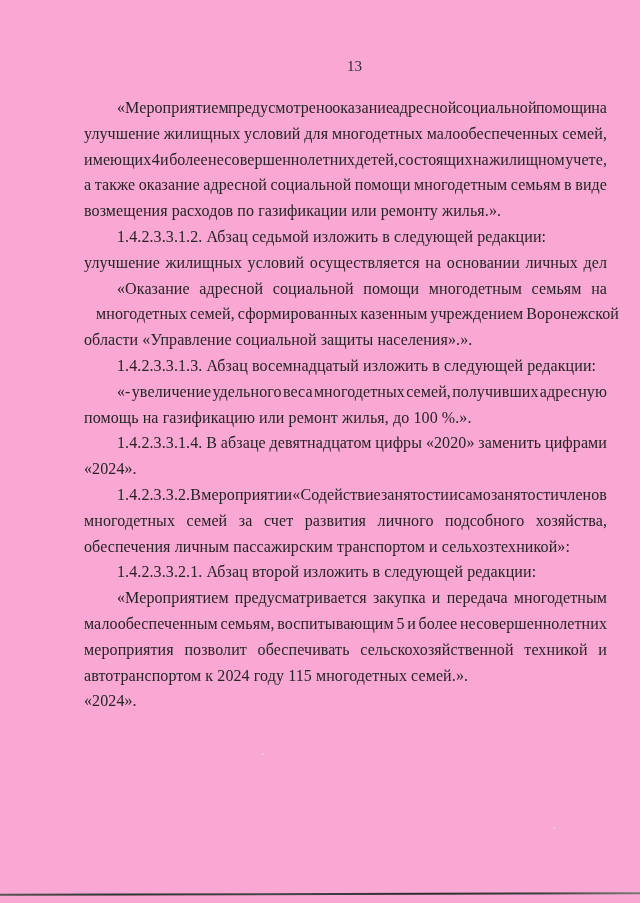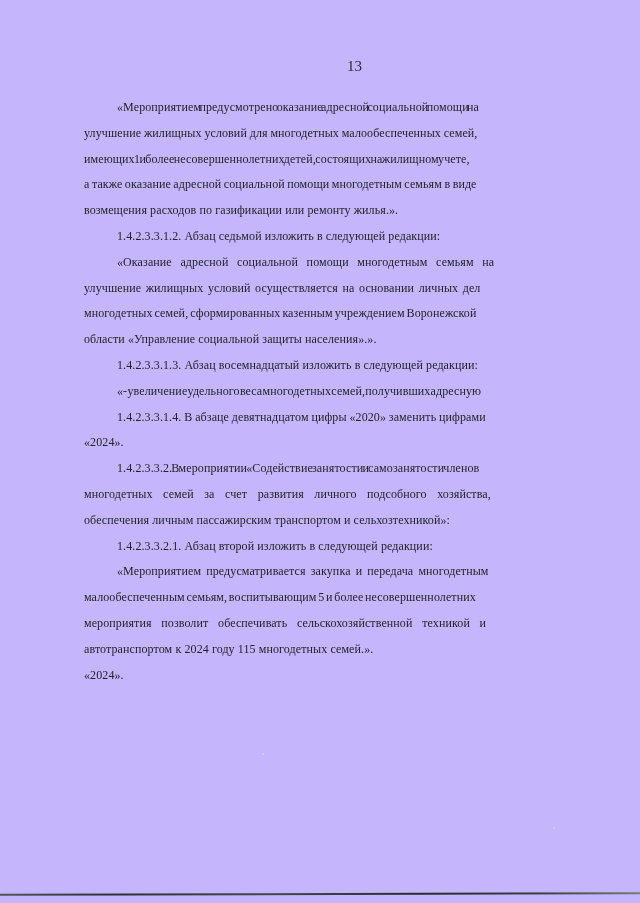--- a/index.html
+++ b/index.html
@@ -5,36 +5,36 @@
   html, body { margin: 0; padding: 0; }
   body {
     width: 640px; height: 903px;
     background: #fdfdfd;
     overflow: hidden;
     font-family: "Liberation Serif", "DejaVu Serif", serif;
   }
   .page {
     position: relative;
     width: 640px; height: 903px;
-    background: #c4b5fd;
+    background: #f9a8d4;
   }
   .page-number {
     position: absolute;
     left: 93px; top: 58px; width: 523px;
     text-align: center;
     font-size: 15px; line-height: 16px;
     color: #2b2b2b;
   }
   .body-text {
     position: absolute;
     left: 84px; top: 95px; width: 523px;
     color: #242424;
   }
   .line {
-    font-size: 12px;
+    font-size: 16px;
     line-height: 25.8px;
     height: 25.8px;
     white-space: nowrap;
     letter-spacing: 0.1px;
   }
   .line.indent { padding-left: 33px; }
   .scan-line {
     position: absolute;
     left: 0; top: 893px;
     width: 640px; height: 2px;
@@ -53,30 +53,31 @@
 </style>
 </head>
 <body>
 
 <div class="page">
   <div class="page-number">13</div>
 
   <div class="body-text">
       <div class="line indent"><span style="word-spacing: -4.75px;">«Мероприятием предусмотрено оказание адресной социальной помощи на</span></div>
       <div class="line"><span style="word-spacing: -0.302083px;">улучшение жилищных условий для многодетных малообеспеченных семей,</span></div>
-      <div class="line"><span style="word-spacing: -3.75174px;">имеющих 1 и более несовершеннолетних детей, состоящих на жилищном учете,</span></div>
+      <div class="line"><span style="word-spacing: -3.75174px;">имеющих 4 и более несовершеннолетних детей, состоящих на жилищном учете,</span></div>
       <div class="line"><span style="word-spacing: -0.631944px;">а также оказание адресной социальной помощи многодетным семьям в виде</span></div>
       <div class="line"><span>возмещения расходов по газификации или ремонту жилья.».</span></div>
       <div class="line indent"><span>1.4.2.3.3.1.2. Абзац седьмой изложить в следующей редакции:</span></div>
+      <div class="line"><span style="word-spacing: 1.47545px;">улучшение жилищных условий осуществляется на основании личных дел</span></div>
       <div class="line indent"><span style="word-spacing: 5.53646px;">«Оказание адресной социальной помощи многодетным семьям на</span></div>
-      <div class="line"><span style="word-spacing: 1.47545px;">улучшение жилищных условий осуществляется на основании личных дел</span></div>
-      <div class="line"><span style="word-spacing: -1.14688px;">многодетных семей, сформированных казенным учреждением Воронежской</span></div>
+      <div class="line"><span style="word-spacing: -1.14688px; margin-left: 12px;">многодетных семей, сформированных казенным учреждением Воронежской</span></div>
       <div class="line"><span>области «Управление социальной защиты населения».».</span></div>
       <div class="line indent"><span>1.4.2.3.3.1.3. Абзац восемнадцатый изложить в следующей редакции:</span></div>
       <div class="line indent"><span style="word-spacing: -2.85491px;">«- увеличение удельного веса многодетных семей, получивших адресную</span></div>
+      <div class="line"><span>помощь на газификацию или ремонт жилья, до 100 %.».</span></div>
       <div class="line indent"><span style="word-spacing: -0.270089px; text-align: center;">1.4.2.3.3.1.4. В абзаце девятнадцатом цифры «2020» заменить цифрами</span></div>
       <div class="line"><span>«2024».</span></div>
       <div class="line indent"><span style="word-spacing: -3.94643px; margin-top: 20px;">1.4.2.3.3.2. В мероприятии «Содействие занятости и самозанятости членов</span></div>
       <div class="line"><span style="word-spacing: 7.42411px;">многодетных семей за счет развития личного подсобного хозяйства,</span></div>
       <div class="line"><span>обеспечения личным пассажирским транспортом и сельхозтехникой»:</span></div>
       <div class="line indent"><span>1.4.2.3.3.2.1. Абзац второй изложить в следующей редакции:</span></div>
       <div class="line indent"><span style="word-spacing: 1.99375px;">«Мероприятием предусматривается закупка и передача многодетным</span></div>
       <div class="line"><span style="word-spacing: -1.39323px;">малообеспеченным семьям, воспитывающим 5 и более несовершеннолетних</span></div>
       <div class="line"><span style="word-spacing: 6.61562px;">мероприятия позволит обеспечивать сельскохозяйственной техникой и</span></div>
       <div class="line"><span>автотранспортом к 2024 году 115 многодетных семей.».</span></div>

